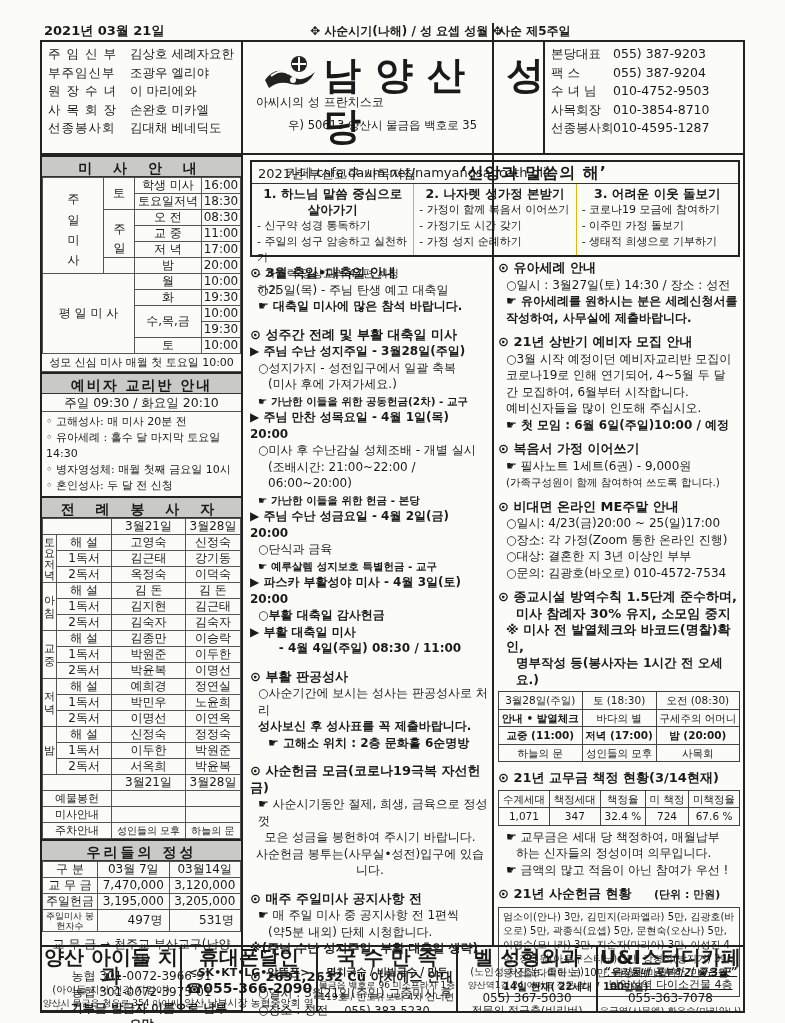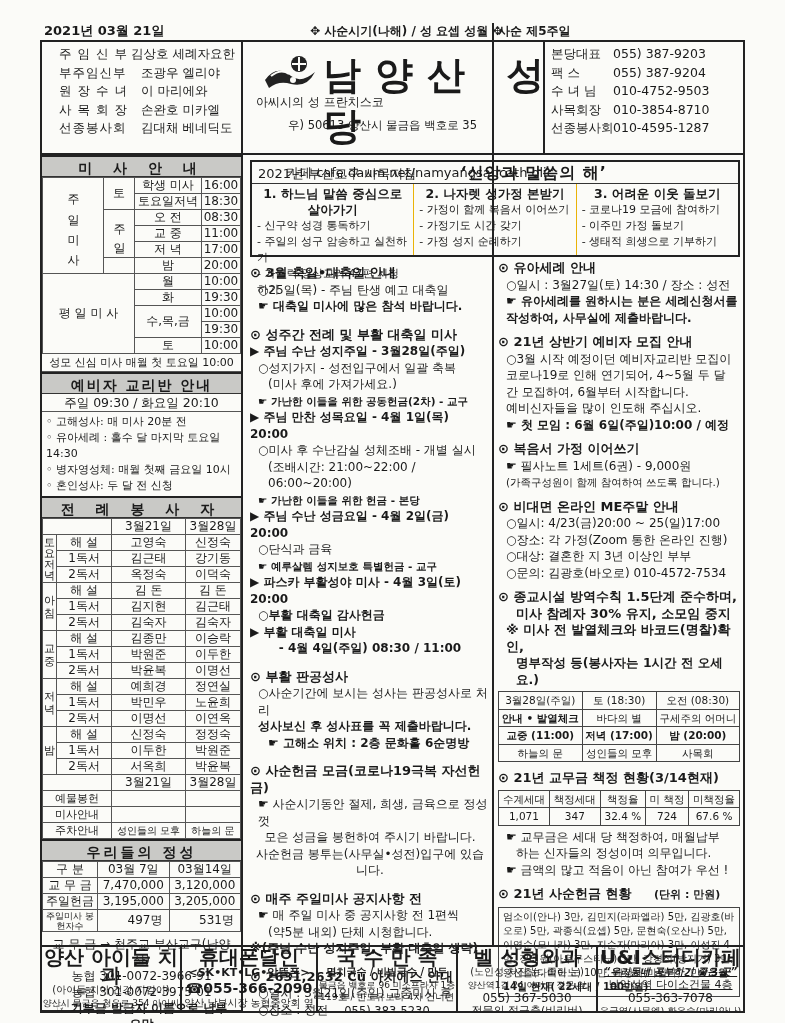--- a/index.html
+++ b/index.html
@@ -6,21 +6,21 @@
   html, body { width: 785px; height: 1023px; background: #fbfbf8; overflow: hidden; }
   body { font-family: "DejaVu Sans", sans-serif; color: #1a1a1a; position: relative; }
   .page { position: absolute; left: 40px; top: 20px; width: 705px; height: 990px; }
   .topbar { position: absolute; left: 0; top: 0; width: 705px; height: 22px; border-bottom: 2px solid #222; font-size: 13px; font-weight: bold; }
   .topbar .date { position: absolute; left: 4px; top: 2px; }
   .topbar .center { position: absolute; left: 270px; top: 3px; font-size: 12px; }
   .topbar .right { position: absolute; right: 4px; top: 3px; font-size: 12px; }
 
   .staff { position: absolute; left: 0; top: 22px; width: 203px; height: 113px; border: 2px solid #222; border-top: none; padding: 3px 6px; font-size: 12.5px; line-height: 18.5px; }
   .staff .row { display: flex; white-space: nowrap; }
-  .staff .role { width: 82px; letter-spacing: 1px; margin-left: 11px; }
+  .staff .role { width: 82px; letter-spacing: 1px; }
 
   .title-box { position: absolute; left: 203px; top: 22px; width: 323px; height: 113px; border-bottom: 2px solid #222; }
   .logo { position: absolute; left: 20px; top: 12px; width: 55px; height: 40px; }
   .church-name { position: absolute; left: 80px; top: 8px; font-size: 38px; font-weight: bold; letter-spacing: 14px; font-family: "DejaVu Sans", sans-serif; }
   .patron { position: absolute; left: 13px; top: 52px; font-size: 12px; }
   .addr { position: absolute; left: 45px; top: 76px; font-size: 11.5px; }
   .cafe { position: absolute; left: 43px; top: 89px; font-size: 13px; margin-top: 33px; }
 
   .contacts { position: absolute; left: 503px; top: 22px; width: 202px; height: 113px; border: 2px solid #222; border-top: none; padding: 3px 6px; font-size: 12.5px; line-height: 18.5px; }
   .contacts .row { display: flex; white-space: nowrap; }

